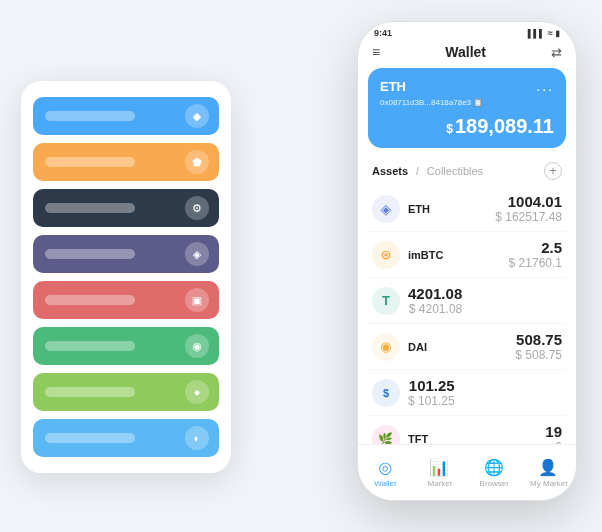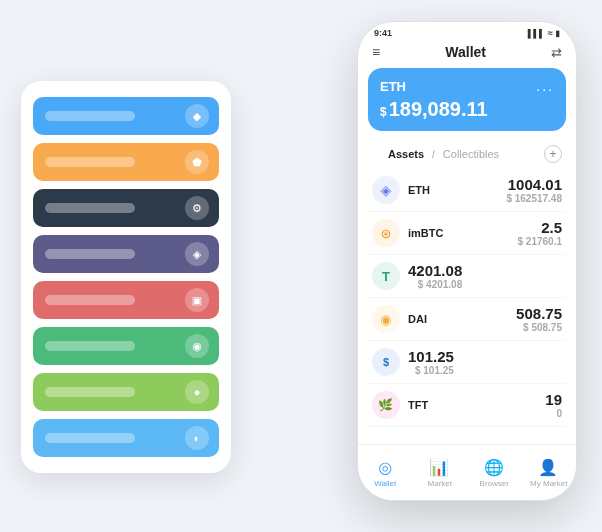--- a/index.html
+++ b/index.html
@@ -161,42 +161,41 @@
 
     .eth-card-address {
       font-size: 8px;
       opacity: 0.85;
       margin-bottom: 8px;
     }
 
     .eth-card-amount {
       font-size: 20px;
       font-weight: 700;
-      text-align: left;
+      text-align: right;
     }
 
     .eth-card-currency {
       font-size: 12px;
       margin-right: 2px;
     }
 
     
     .assets-header {
       display: flex;
       justify-content: space-between;
       align-items: center;
       padding: 4px 14px 6px;
     }
 
     .assets-tabs {
       display: flex;
       gap: 8px;
       align-items: center;
       font-size: 11px;
-      margin-left: 16px;
     }
 
     .assets-tab-active {
       color: #222;
       font-weight: 600;
     }
 
     .assets-tab-sep {
       color: #aaa;
       font-size: 10px;
@@ -256,23 +255,22 @@
       text-align: right;
     }
 
     .asset-amount {
       font-size: 15px;
       font-weight: 600;
       color: #222;
     }
 
     .asset-usd {
-      font-size: 10px;
+      font-size: 12px;
       color: #aaa;
-      font-weight: bold;
     }
 
     
     .bottom-nav {
       position: absolute;
       bottom: 0;
       left: 0;
       right: 0;
       height: 56px;
       background: white;
@@ -359,20 +357,21 @@
       <span class="header-menu-icon">≡</span>
       <span class="header-title">Wallet</span>
       <span class="header-scan-icon">⇄</span>
     </div>
 
     <div class="eth-card">
       <div class="eth-card-top">
         <span class="eth-card-name">ETH</span>
         <span class="eth-card-dots">...</span>
       </div>
+      <div class="eth-card-address">0x08711d3B...8418a78e3  📋</div>
       <div class="eth-card-amount">
         <span class="eth-card-currency">$</span><span>189,089.11</span>
       </div>
     </div>
 
     <div class="assets-header">
       <div class="assets-tabs">
         <span class="assets-tab-active">Assets</span>
         <span class="assets-tab-sep">/</span>
         <span class="assets-tab-inactive">Collectibles</span>

